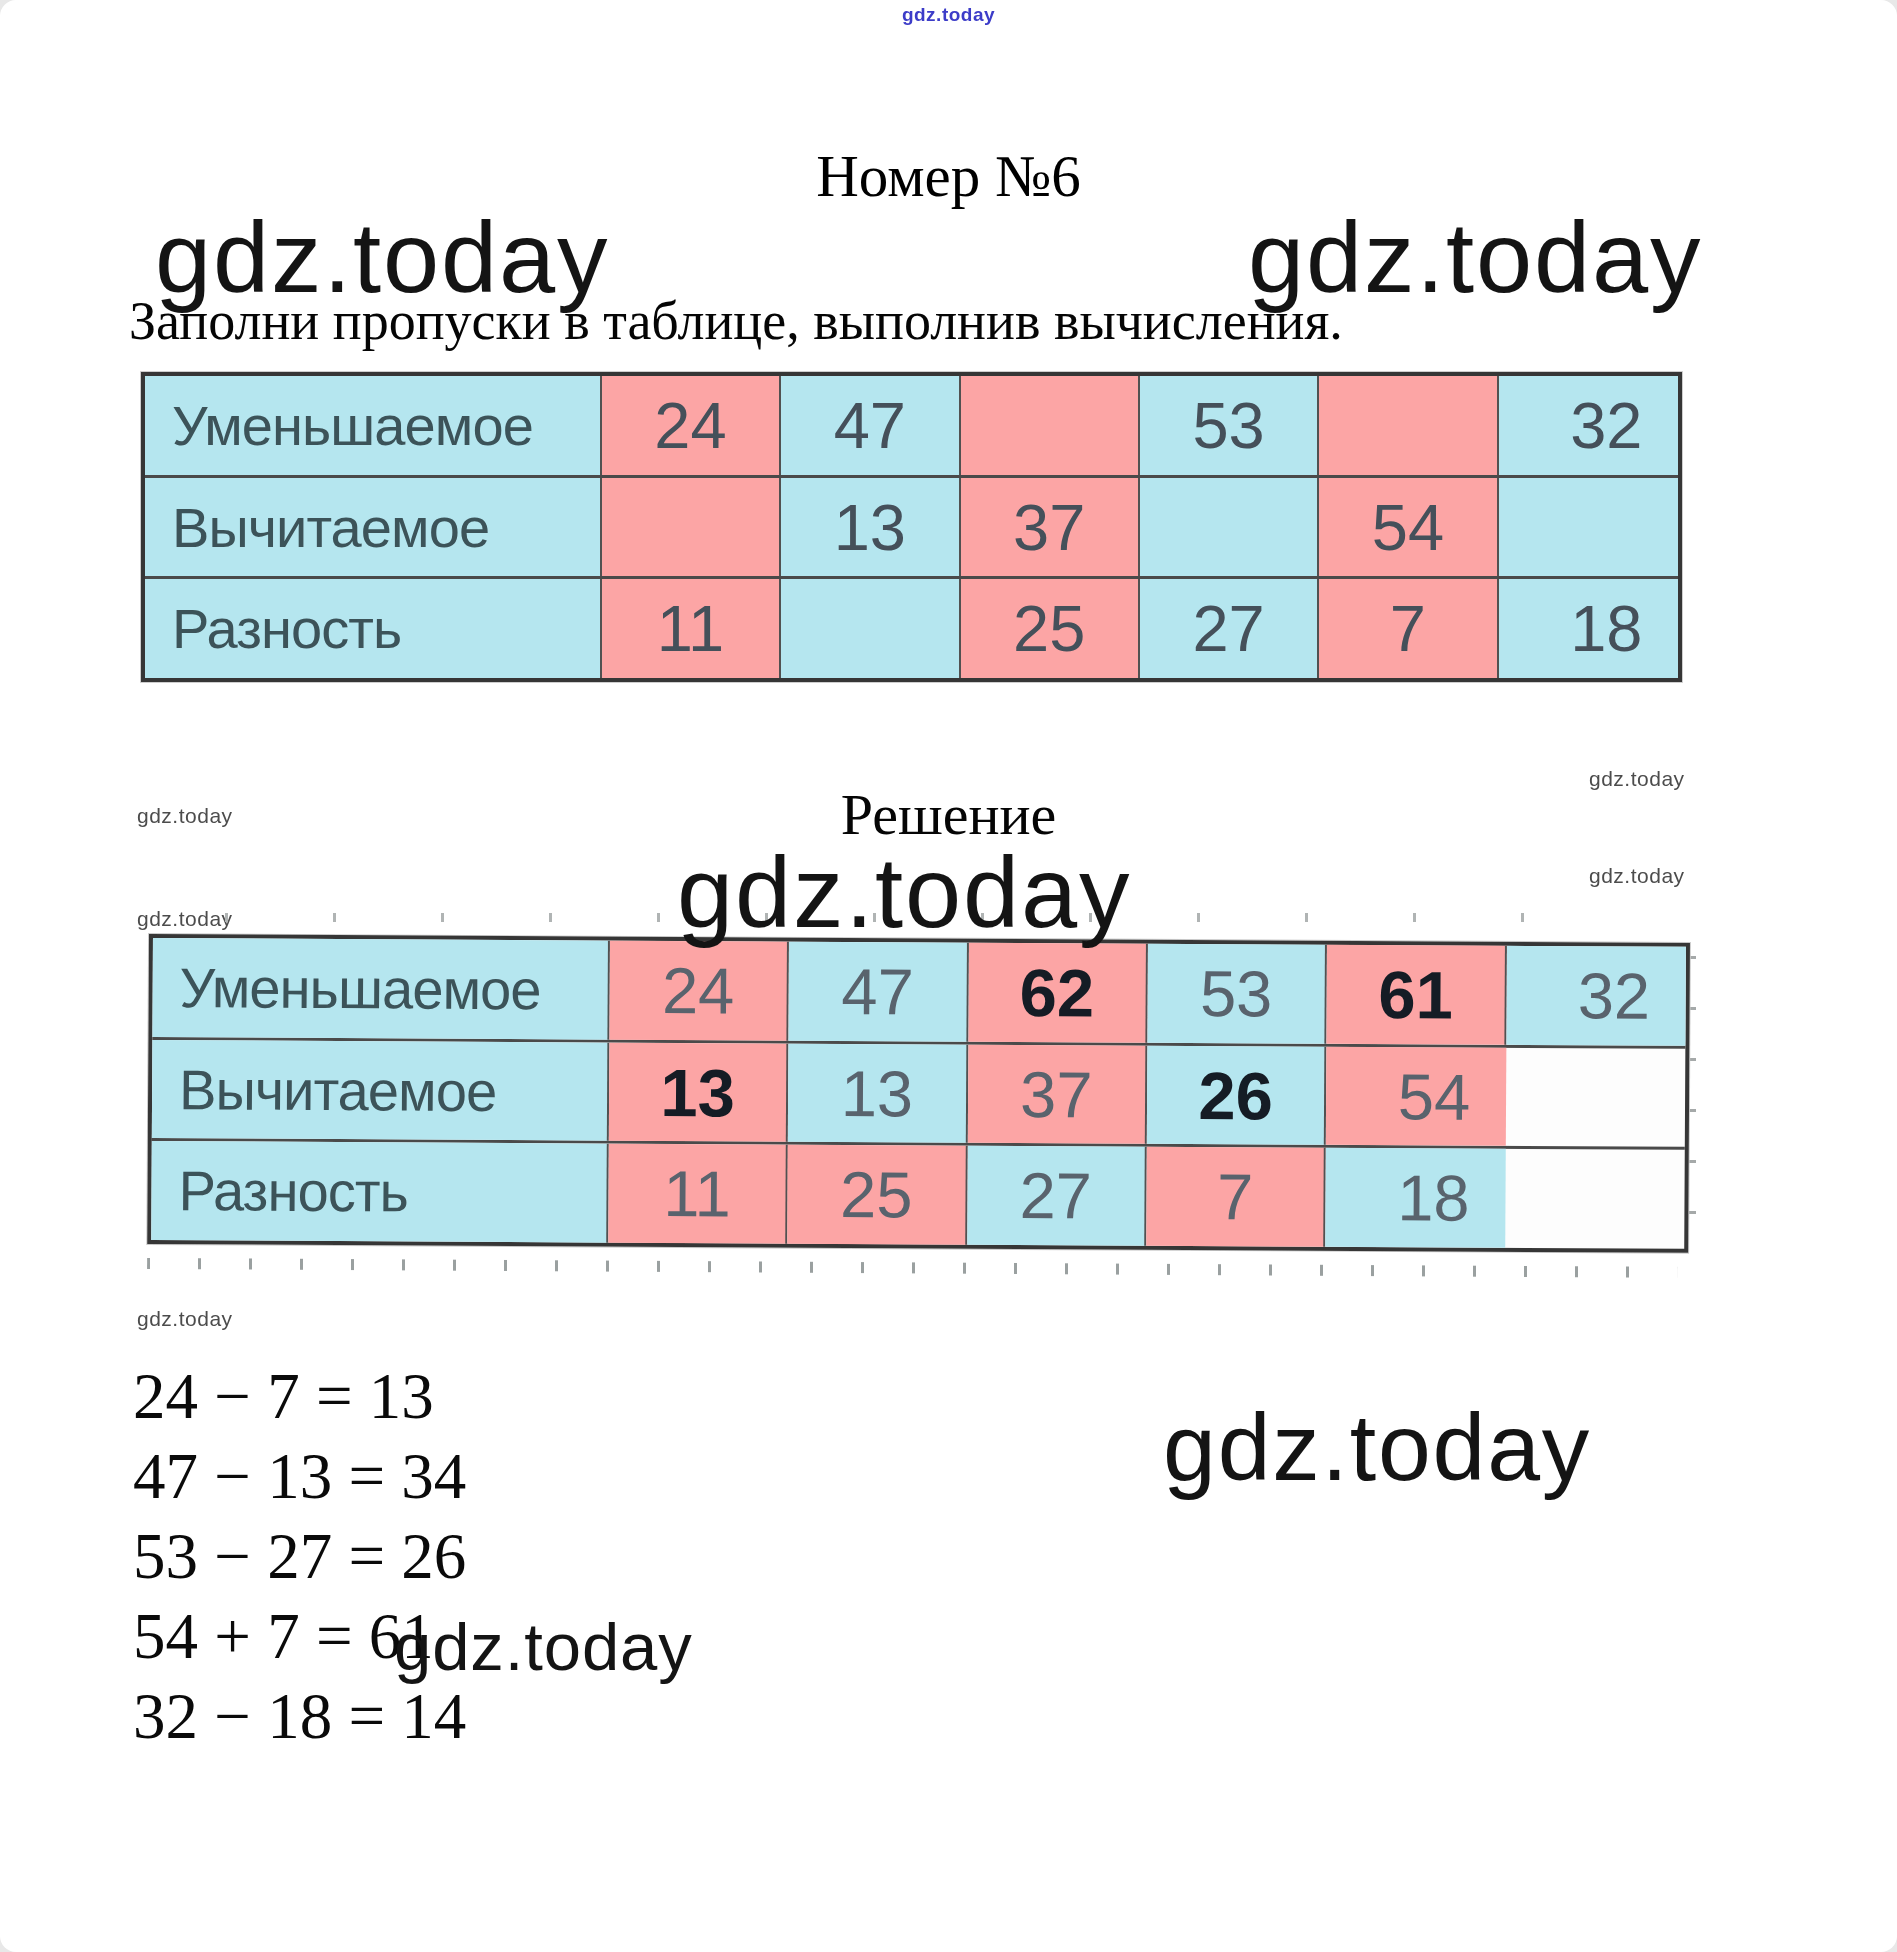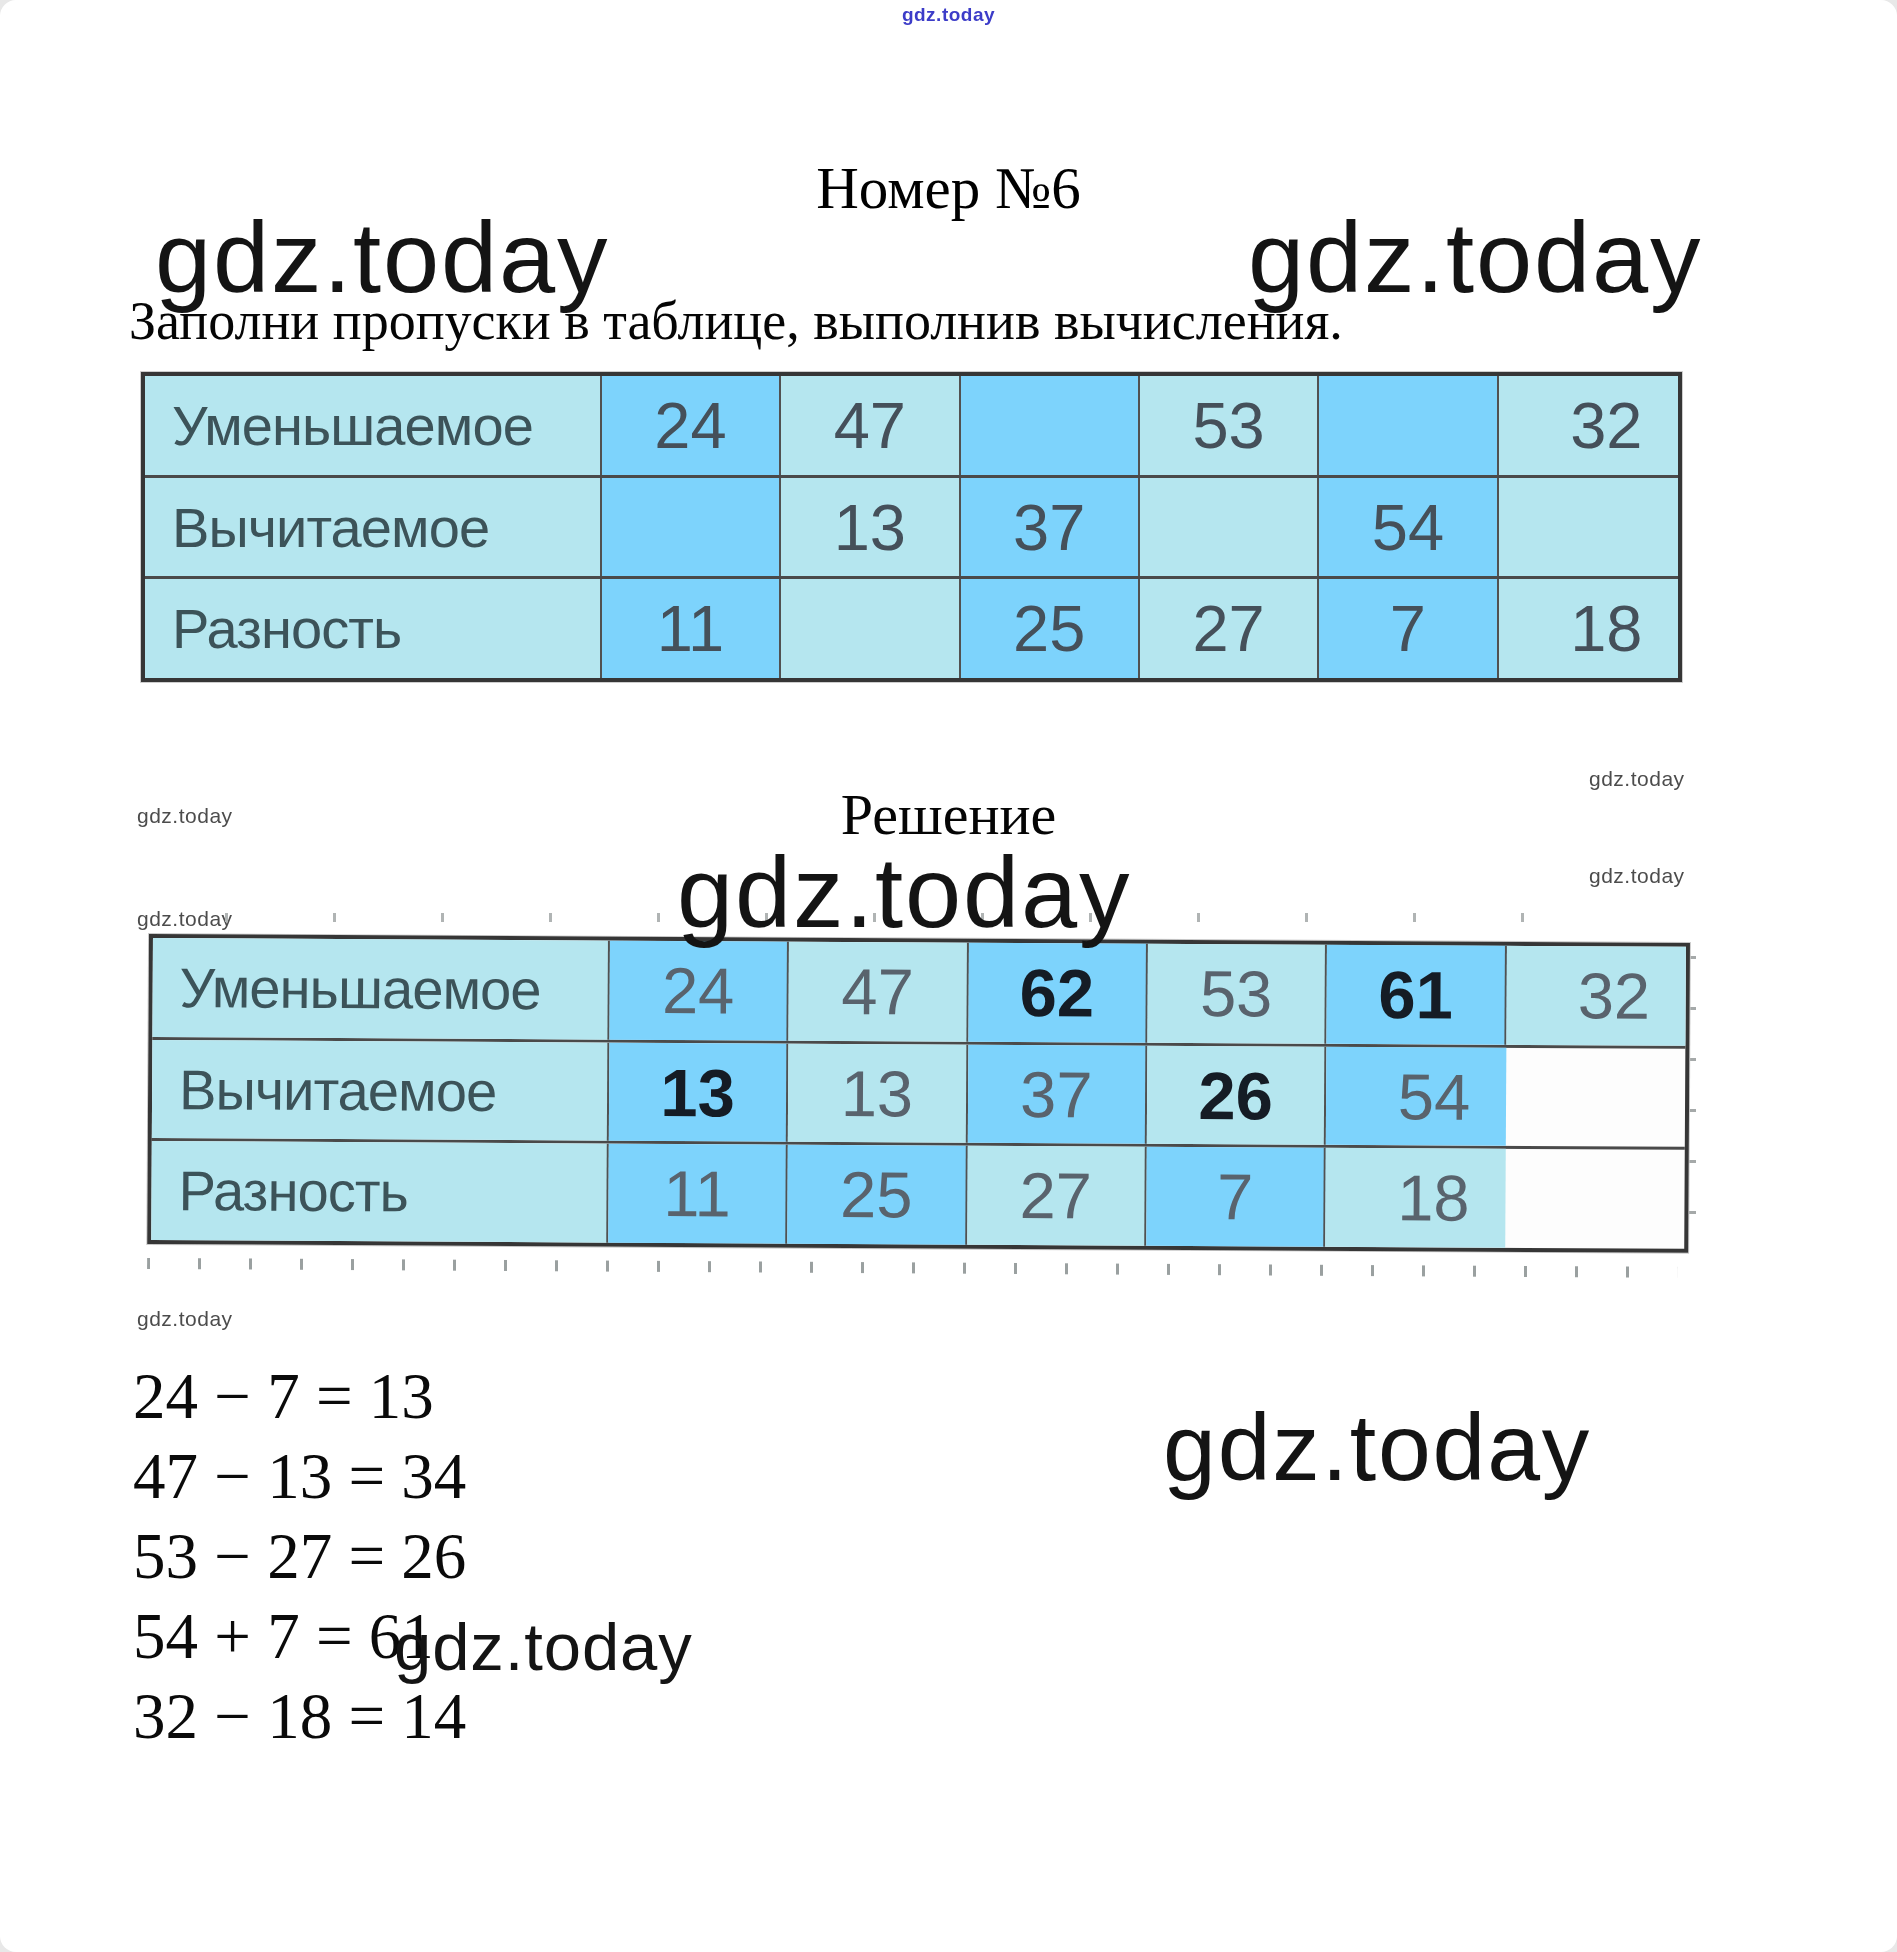--- a/index.html
+++ b/index.html
@@ -14,36 +14,36 @@
   .center-line { left:0; width:100%; text-align:center; }
 
   
   .wm { white-space:nowrap; color:#141414; font-family:"Liberation Sans",sans-serif; }
   .wm-big    { font-size:101px; letter-spacing:1.8px; font-weight:400; }
   .wm-medium { font-size:67px;  letter-spacing:0.9px; }
   .wm-small  { font-size:21px;  color:#4c4c4c; letter-spacing:0.5px; }
   .wm-top    { font-size:19px; font-weight:600; letter-spacing:0.5px; }
 
   
-  #page-title { top:154px; font-size:59px; color:#000; }
+  #page-title { top:142px; font-size:59px; color:#000; }
   #task-text  { left:129px; top:290px; font-size:54px; color:#050505; }
   #solution-heading { top:781px; font-size:58px; color:#050505; }
 
   
   .scan-table {
     display:flex; flex-direction:column;
     width:1541px; height:310px;
     border:4.5px solid #363636; background:#fdfdfd; box-sizing:border-box;
     box-shadow:0 0 0 0.9px #c9c9c9;
   }
   .t-row { flex:1 1 0; display:grid; grid-template-columns:29.8% repeat(6,1fr); border-bottom:3.6px solid #4a4a4a; min-height:0; }
   .t-row:last-child { border-bottom:none; }
   .t-cell {
     border-right:2.7px solid #515151; display:flex; align-items:center; justify-content:center;
-    font-size:65px; color:#45505a; background:#7dd3fc; min-width:0; min-height:0;
+    font-size:65px; color:#45505a; background:#fca5a5; min-width:0; min-height:0;
   }
   .t-cell:last-child { border-right:none;padding-left:36px; }
   .t-cell.cyan { background:var(--cyan,#b5e6ef); }
   .label-cell { justify-content:flex-start; padding-left:27px; background:var(--cyan,#b5e6ef); color:#3c5359; font-size:56px; letter-spacing:-0.9px; }
   .t-cell.bold { color:#151c25; font-weight:700; font-size:67px; }
   #solution-table .t-cell:not(.bold):not(.label-cell) { color:#59636d; }
 
   #problem-table-wrap  { left:141px; top:372px; }
   #solution-table-wrap { left:149px; top:934px; transform:rotate(0.33deg); transform-origin:left top; }
 

